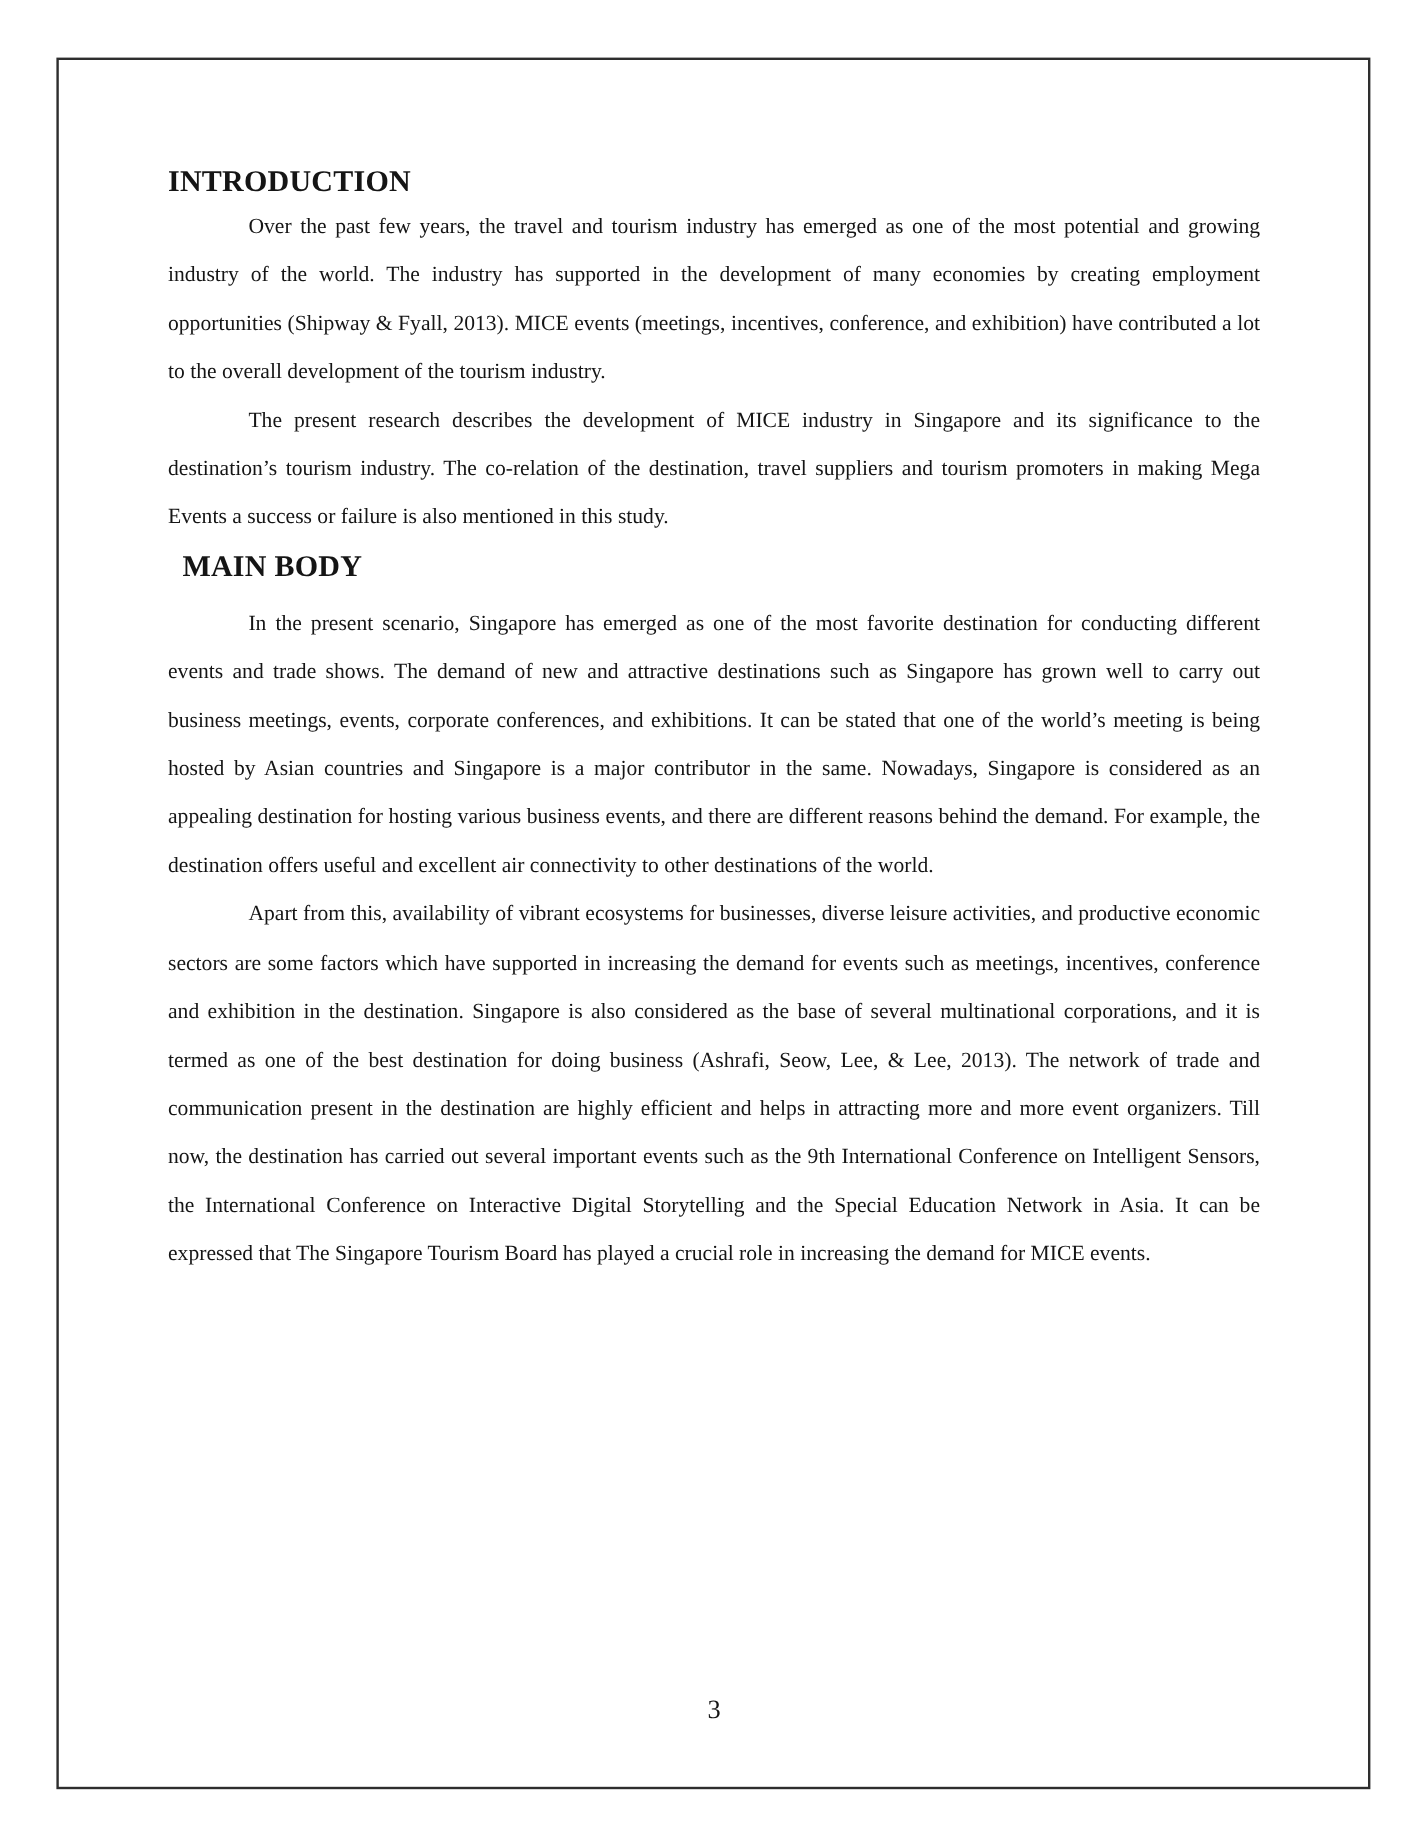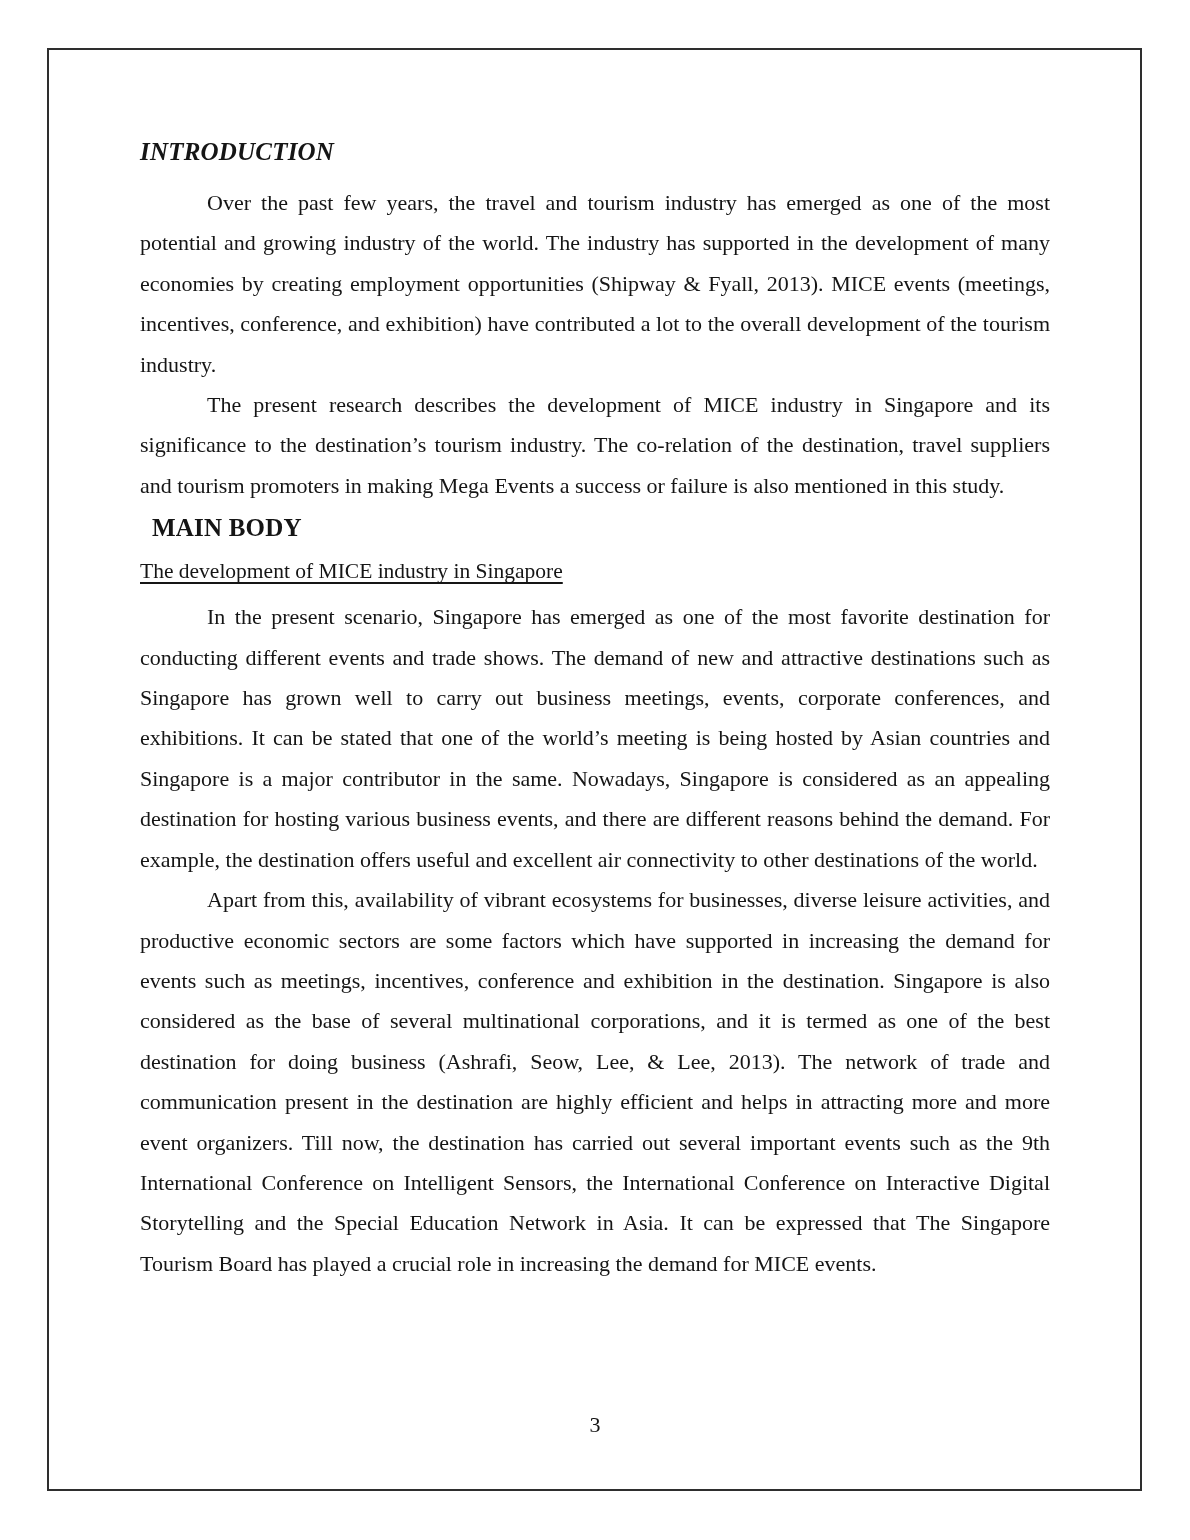--- a/index.html
+++ b/index.html
@@ -32,37 +32,35 @@
     width: 910px;
   }
   .h-major {
     font-size: 25px;
     font-weight: bold;
     line-height: 32px;
     margin: 0;
     letter-spacing: 0.2px;
   }
   .h-intro {
-    margin-bottom: 15px;
-    font-style: italic;
   }
   .h-mainbody {
     margin-top: 6px;
     margin-left: 12px;
   }
   .subheading {
     font-size: 21.5px;
     font-weight: normal;
     line-height: 32px;
     margin: 11px 0 0 0;
     text-decoration: underline;
     text-underline-offset: 4px;
   }
   .para {
-    font-size: 22px;
+    font-size: 18px;
     line-height: 40.4px;
     margin: 0;
     text-align: justify;
     text-indent: 67px;
   }
   .para-first-after-sub {
     margin-top: 10px;
   }
   .page-number {
     position: absolute;
@@ -81,20 +79,19 @@
 
 <div class="content">
   <h1 class="h-major h-intro">INTRODUCTION</h1>
 
   <p class="para">Over the past few years, the travel and tourism industry has emerged as one of the most potential and growing industry of the world. The industry has supported in the development of many economies by creating employment opportunities (Shipway &amp; Fyall, 2013). MICE events (meetings, incentives, conference, and exhibition) have contributed a lot to the overall development of the tourism industry.</p>
 
   <p class="para">The present research describes the development of MICE industry in Singapore and its significance to the destination’s tourism industry. The co-relation of the destination, travel suppliers and tourism promoters in making Mega Events a success or failure is also mentioned in this study.</p>
 
   <h1 class="h-major h-mainbody">MAIN BODY</h1>
 
-  <h2 class="subheading">The development of MICE industry in Singapore</h2>
 
   <p class="para para-first-after-sub">In the present scenario, Singapore has emerged as one of the most favorite destination for conducting different events and trade shows. The demand of new and attractive destinations such as Singapore has grown well to carry out business meetings, events, corporate conferences, and exhibitions. It can be stated that one of the world’s meeting is being hosted by Asian countries and Singapore is a major contributor in the same. Nowadays, Singapore is considered as an appealing destination for hosting various business events, and there are different reasons behind the demand. For example, the destination offers useful and excellent air connectivity to other destinations of the world.</p>
 
   <p class="para">Apart from this, availability of vibrant ecosystems for businesses, diverse leisure activities, and productive economic sectors are some factors which have supported in increasing the demand for events such as meetings, incentives, conference and exhibition in the destination. Singapore is also considered as the base of several multinational corporations, and it is termed as one of the best destination for doing business (Ashrafi, Seow, Lee, &amp; Lee, 2013). The network of trade and communication present in the destination are highly efficient and helps in attracting more and more event organizers. Till now, the destination has carried out several important events such as the 9th International Conference on Intelligent Sensors, the International Conference on Interactive Digital Storytelling and the Special Education Network in Asia. It can be expressed that The Singapore Tourism Board has played a crucial role in increasing the demand for MICE events.</p>
 </div>
 
 <div class="page-number">3</div>
 
 </body></html>

